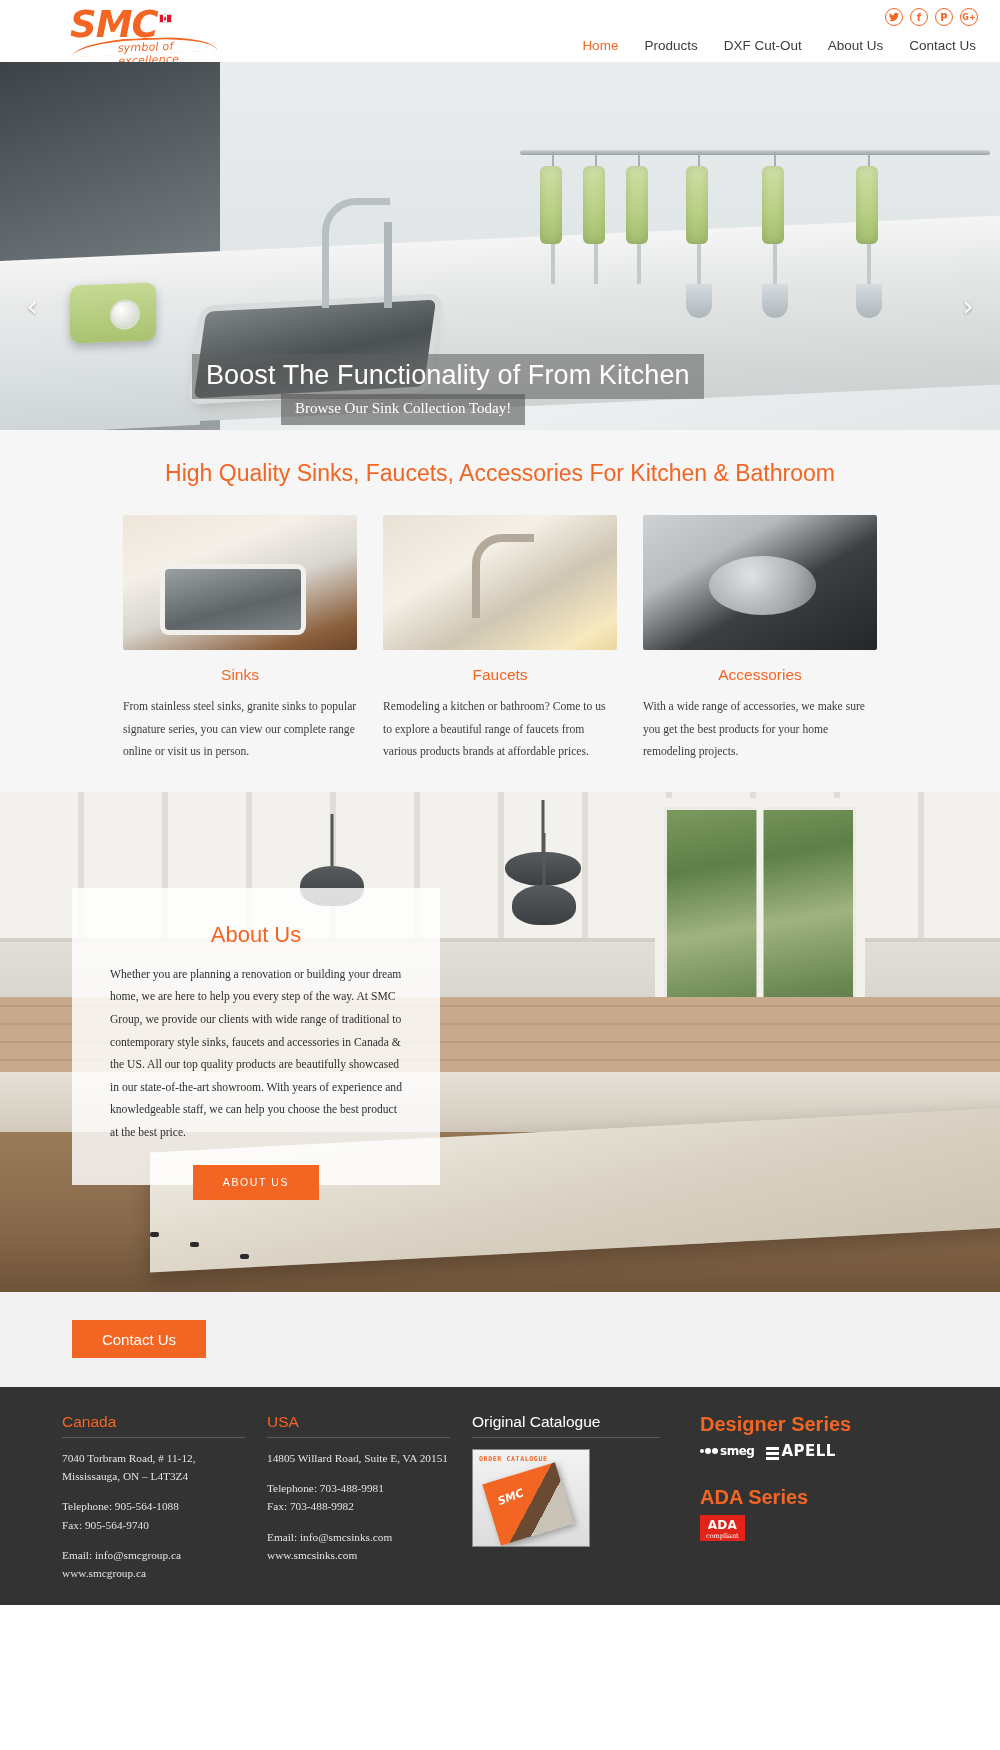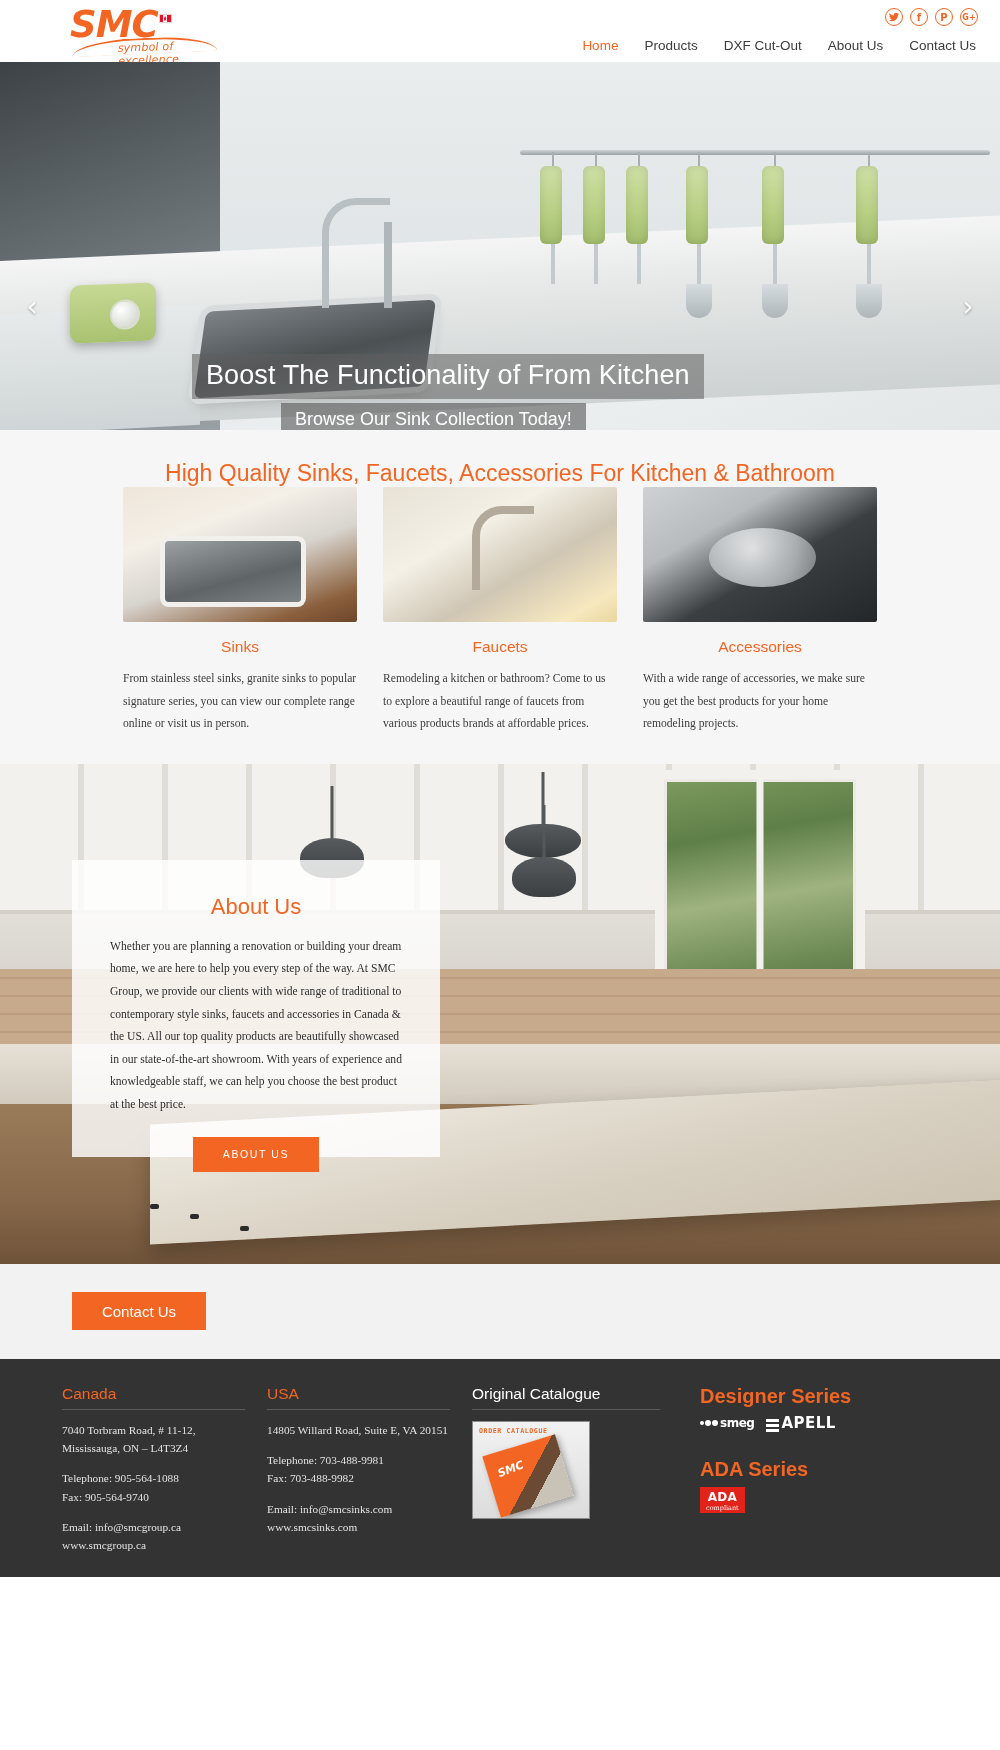--- a/index.html
+++ b/index.html
@@ -133,30 +133,30 @@
   }
   .hero-arrow.left { left: 18px; }
   .hero-arrow.right { right: 18px; }
 
   .hero-cap-1 {
     position: absolute; left: 192px; top: 292px; background: rgba(95,95,95,.55);
     color: #fff; font-size: 27px; padding: 6px 14px 8px; letter-spacing: .1px;
     font-family: "Liberation Sans", sans-serif;
   }
   .hero-cap-2 {
-    position: absolute; left: 281px; top: 341px; background: rgba(85,85,85,.6);
-    color: #fff; font-size: 18px; padding: 6px 14px 8px;
-    font-family: Liberation Sans, sans-serif;
+    position: absolute; left: 281px; top: 332px; background: rgba(85,85,85,.6);
+    color: #fff; font-size: 15px; padding: 6px 14px 8px;
+    font-family: Liberation Serif, serif;
   }
 
   
   .products { background: #f6f6f6; padding: 30px 0 28px; }
   .sec-title {
     text-align: center; color: #f26522; font-size: 23px; font-weight: normal;
-    font-family: "Liberation Sans", sans-serif;
+    margin-bottom: 28px; font-family: "Liberation Sans", sans-serif;
   }
   .cards { display: flex; justify-content: center; gap: 26px; }
   .card { width: 234px; }
   .card-img { width: 234px; height: 135px; border-radius: 2px; overflow: hidden; position: relative; }
   .img-sink { background: linear-gradient(160deg,#efe6da 0%,#f4efe7 30%,#d8d5cf 55%,#8a5f3c 86%,#6d472b 100%); }
   .img-sink::after {
     content: ""; position: absolute; left: 18%; top: 40%; width: 58%; height: 45%;
     background: linear-gradient(165deg,#9ba1a2,#5f6567 60%,#7e8486); border-radius: 4px;
     box-shadow: 0 0 0 5px #f2f0ec;
   }

